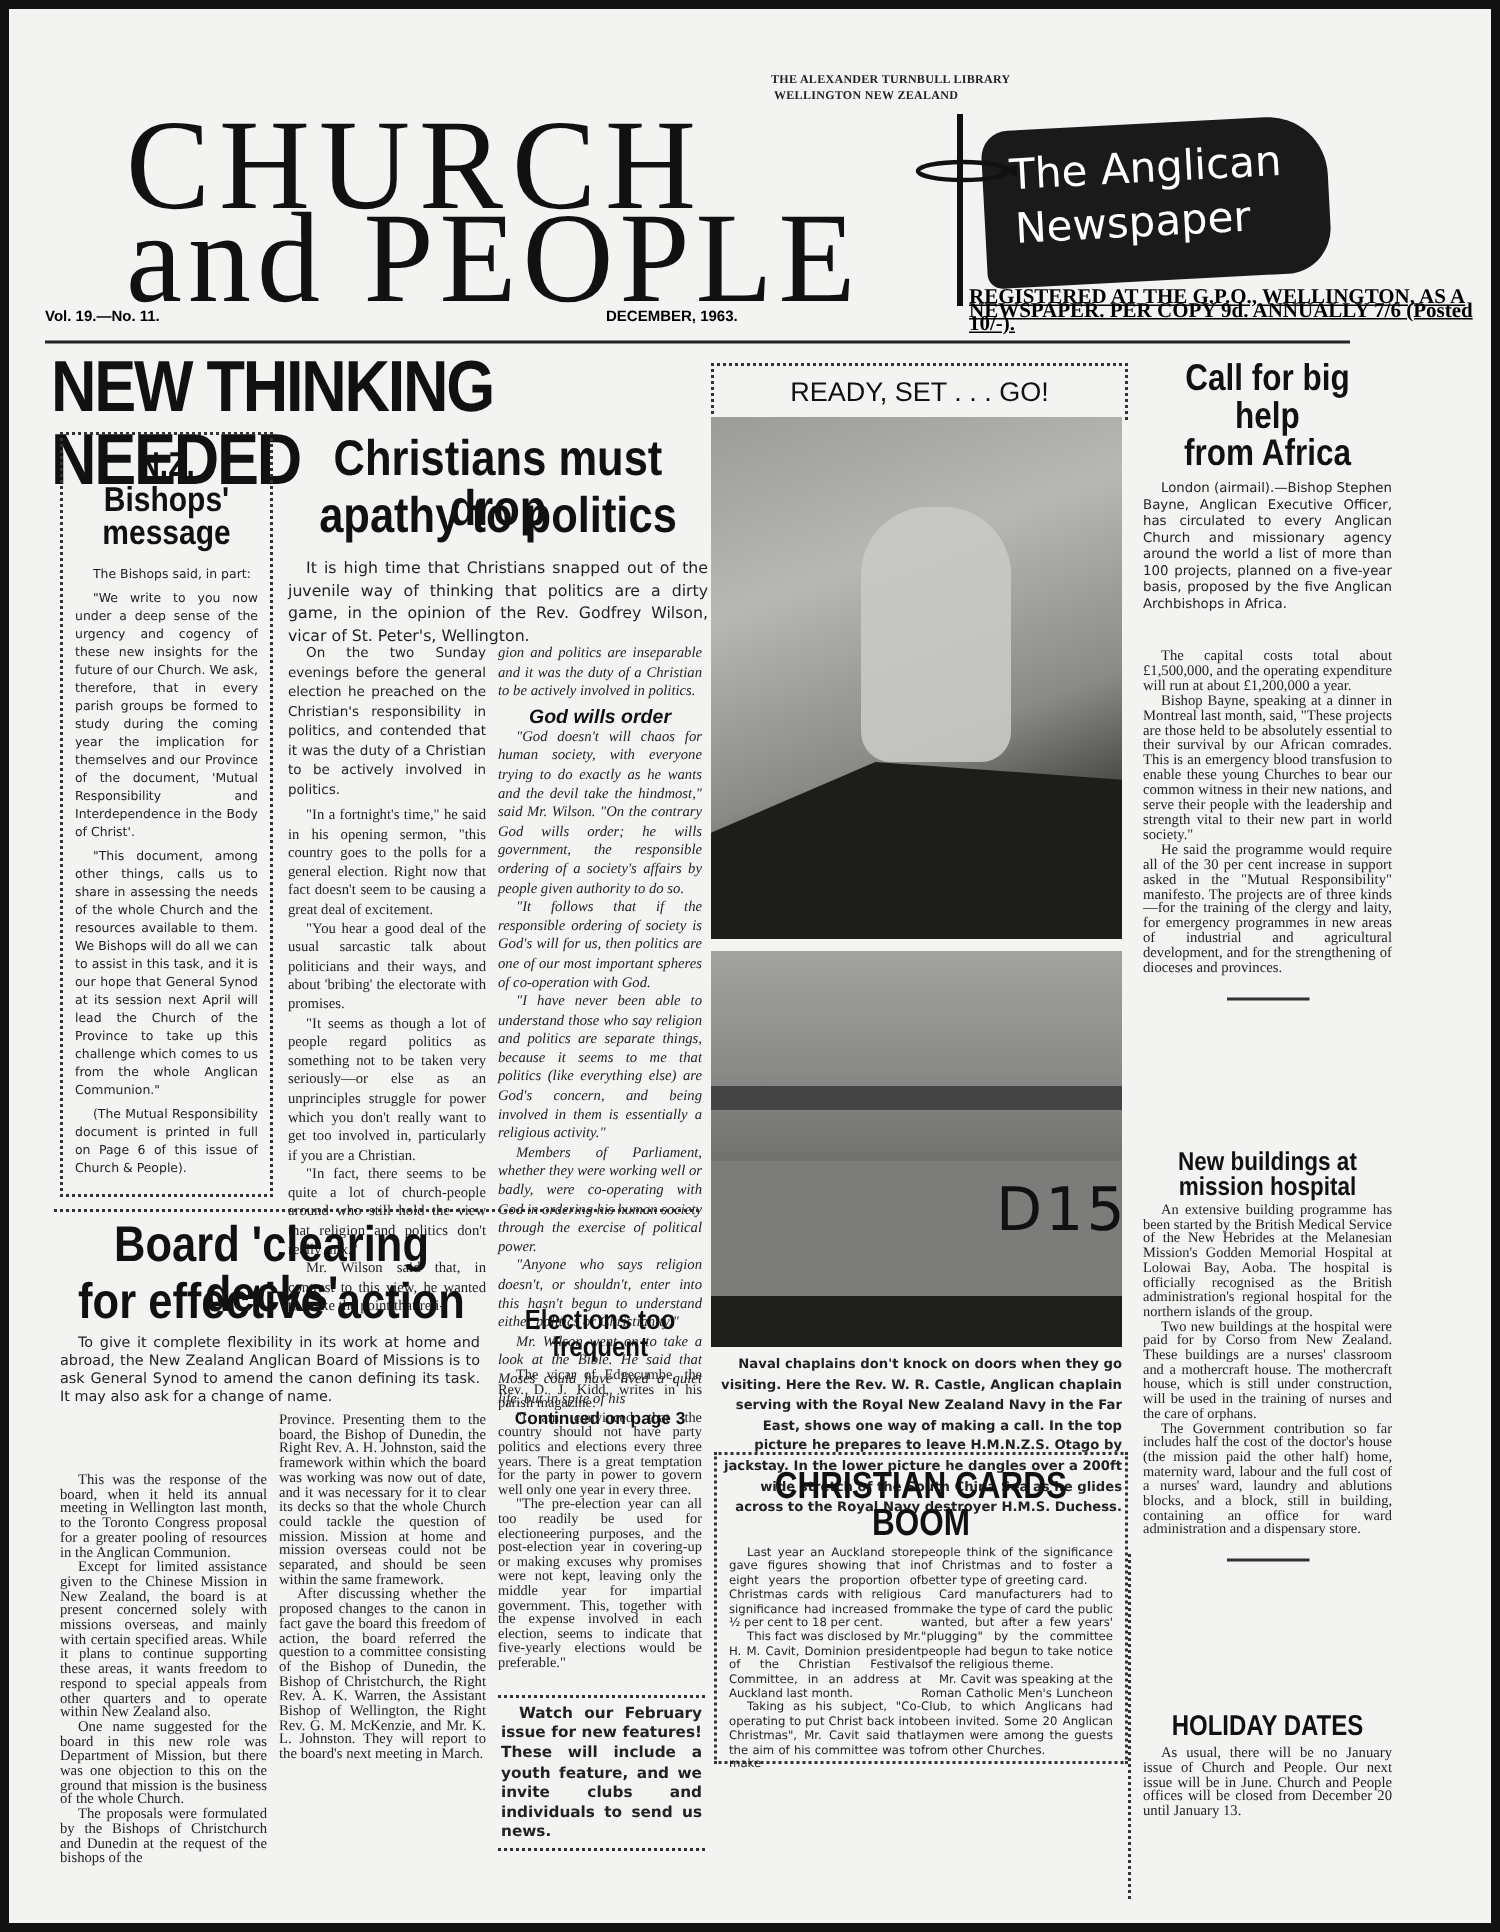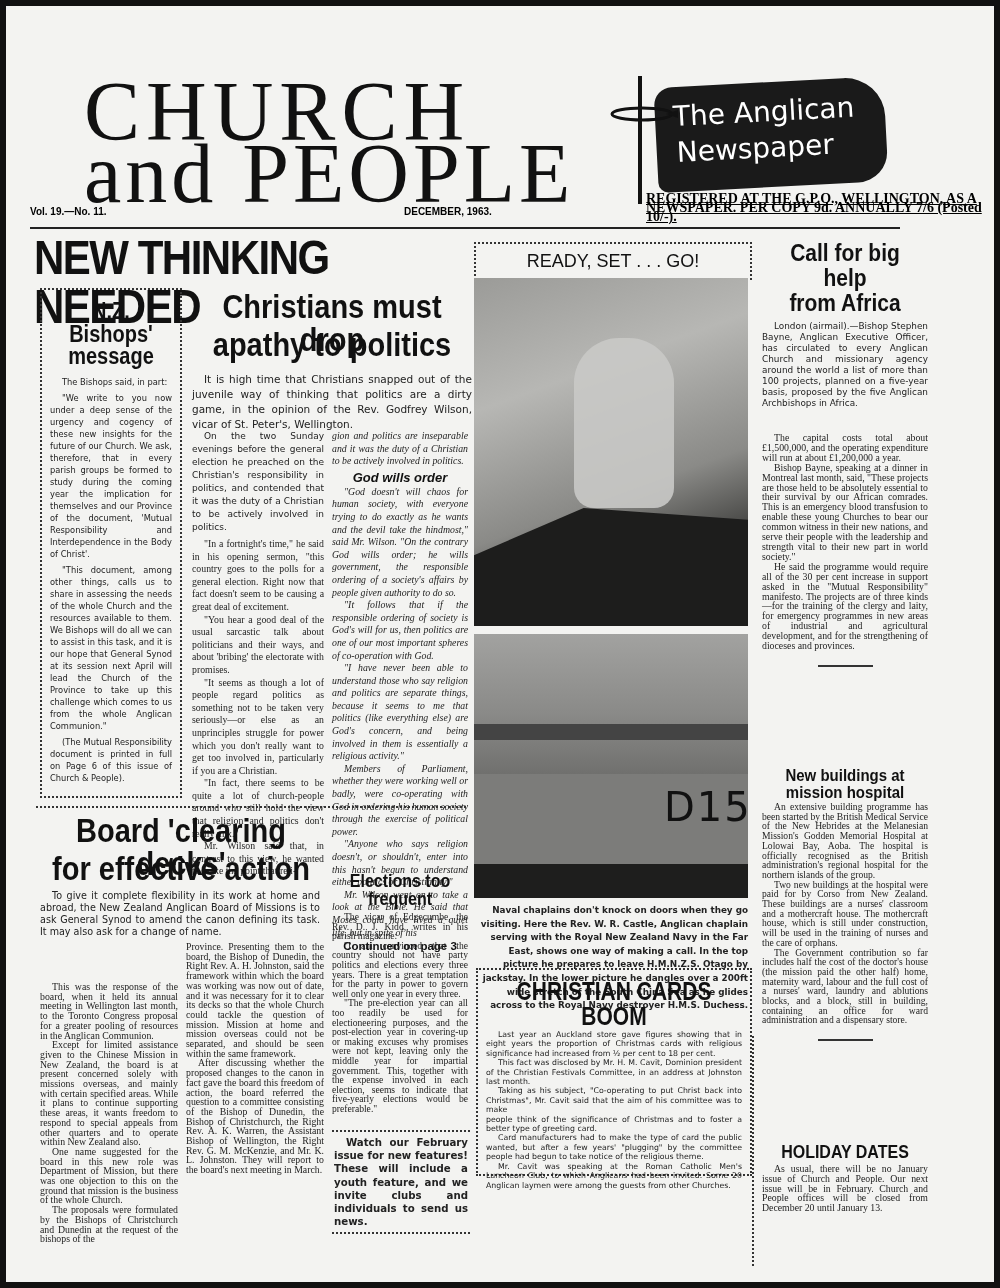--- a/index.html
+++ b/index.html
@@ -18,20 +18,24 @@
   .hl{font-family:"Liberation Sans","DejaVu Sans",sans-serif;font-weight:bold;color:#111;text-align:center;line-height:1;}
   .photo{background:#777;overflow:hidden;}
   .caption{font-family:"DejaVu Sans",sans-serif;font-size:8.8px;line-height:13.6px;color:#222;text-align:right;font-weight:bold;}
   .small-rule{height:2px;background:#333;width:55px;margin:0 auto;}
 </style>
 </head>
 <body>
 
 <div class="page">
 
+  <div class="abs library" style="left:508px;top:42px;width:260px;text-align:left;">
+    <div>THE ALEXANDER TURNBULL LIBRARY</div>
+    <div style="margin-left:2px;margin-top:2px;">WELLINGTON NEW ZEALAND</div>
+  </div>
 
   <div class="abs masthead" style="left:78px;top:70px;">CHURCH</div>
   <div class="abs masthead" style="left:78px;top:132px;letter-spacing:4px;">and PEOPLE</div>
 
   <div class="abs" style="left:600px;top:66px;width:290px;height:135px;">
     <div class="abs banner" style="left:50px;top:10px;width:230px;height:105px;transform:rotate(-3deg);">
       <div style="position:absolute;left:18px;top:14px;font-size:28px;line-height:32px;">The Anglican</div>
       <div style="position:absolute;left:20px;top:50px;font-size:28px;line-height:32px;">Newspaper</div>
     </div>
     <svg class="abs" style="left:0;top:0;" width="80" height="135">
@@ -134,21 +138,21 @@
       <p>An extensive building programme has been started by the British Medical Service of the New Hebrides at the Melanesian Mission's Godden Memorial Hospital at Lolowai Bay, Aoba. The hospital is officially recognised as the British administration's regional hospital for the northern islands of the group.</p>
       <p>Two new buildings at the hospital were paid for by Corso from New Zealand. These buildings are a nurses' classroom and a mothercraft house. The mothercraft house, which is still under construction, will be used in the training of nurses and the care of orphans.</p>
       <p>The Government contribution so far includes half the cost of the doctor's house (the mission paid the other half) home, maternity ward, labour and the full cost of a nurses' ward, laundry and ablutions blocks, and a block, still in building, containing an office for ward administration and a dispensary store.</p>
     </div>
     <div class="small-rule" style="margin-top:14px;"></div>
   </div>
 
   <div class="abs" style="left:756px;top:1136px;width:166px;">
     <div class="hl" style="font-size:16px;transform:scaleY(1.2);transform-origin:center top;margin-bottom:6px;">HOLIDAY DATES</div>
     <div class="body-serif" style="font-size:9.8px;line-height:9.8px;">
-      <p>As usual, there will be no January issue of Church and People. Our next issue will be in February. Church and People offices will be closed from December 20 until January 13.</p>
+      <p>As usual, there will be no January issue of Church and People. Our next issue will be in June. Church and People offices will be closed from December 20 until January 13.</p>
     </div>
   </div>
 
   <div class="abs hl" style="left:30px;top:808px;width:290px;font-size:29px;transform:scaleY(1.15);transform-origin:left top;">Board 'clearing decks'</div>
   <div class="abs hl" style="left:30px;top:846px;width:290px;font-size:29px;transform:scaleY(1.15);transform-origin:left top;">for effective action</div>
   <div class="abs" style="left:34px;top:884px;width:280px;font-family:'DejaVu Sans',sans-serif;font-size:9.6px;line-height:12px;color:#222;text-align:justify;">
     <p>To give it complete flexibility in its work at home and abroad, the New Zealand Anglican Board of Missions is to ask General Synod to amend the canon defining its task. It may also ask for a change of name.</p>
   </div>
   <div class="abs body-serif" style="left:34px;top:976px;width:138px;font-size:9.8px;line-height:9.7px;">
     <p>This was the response of the board, when it held its annual meeting in Wellington last month, to the Toronto Congress proposal for a greater pooling of resources in the Anglican Communion.</p>
@@ -172,24 +176,24 @@
   </div>
 
   <div class="abs" style="left:326px;top:1124px;width:134px;border-top:2px dotted #333;border-bottom:2px dotted #333;padding:4px 2px;">
     <div class="body-sans-bold" style="font-size:10.2px;line-height:13.2px;">
       <p>Watch our February issue for new features! These will include a youth feature, and we invite clubs and individuals to send us news.</p>
     </div>
   </div>
 
   <div class="abs dotbox" style="left:470px;top:962px;width:276px;height:208px;padding:8px 8px;box-sizing:border-box;">
     <div class="hl" style="font-size:21px;transform:scaleY(1.2);transform-origin:center top;margin-bottom:10px;">CHRISTIAN CARDS BOOM</div>
-    <div style="display:flex;gap:0;flex-direction:column;">
+    <div style="display:flex;gap:0;">
       <div class="body-sans-bold" style="flex:1;font-size:7.8px;line-height:9.4px;font-weight:normal;">
         <p>Last year an Auckland store gave figures showing that in eight years the proportion of Christmas cards with religious significance had increased from ½ per cent to 18 per cent.</p>
-        <p>This fact was disclosed by Mr. H. M. Cavit, Dominion president of the Christian Festivals Committee, in an address at Johnston last month.</p>
+        <p>This fact was disclosed by Mr. H. M. Cavit, Dominion president of the Christian Festivals Committee, in an address at Auckland last month.</p>
         <p>Taking as his subject, "Co-operating to put Christ back into Christmas", Mr. Cavit said that the aim of his committee was to make</p>
       </div>
       <div class="body-sans-bold" style="flex:1;font-size:7.8px;line-height:9.4px;font-weight:normal;">
         <p style="text-indent:0;">people think of the significance of Christmas and to foster a better type of greeting card.</p>
         <p>Card manufacturers had to make the type of card the public wanted, but after a few years' "plugging" by the committee people had begun to take notice of the religious theme.</p>
         <p>Mr. Cavit was speaking at the Roman Catholic Men's Luncheon Club, to which Anglicans had been invited. Some 20 Anglican laymen were among the guests from other Churches.</p>
       </div>
     </div>
   </div>
 

